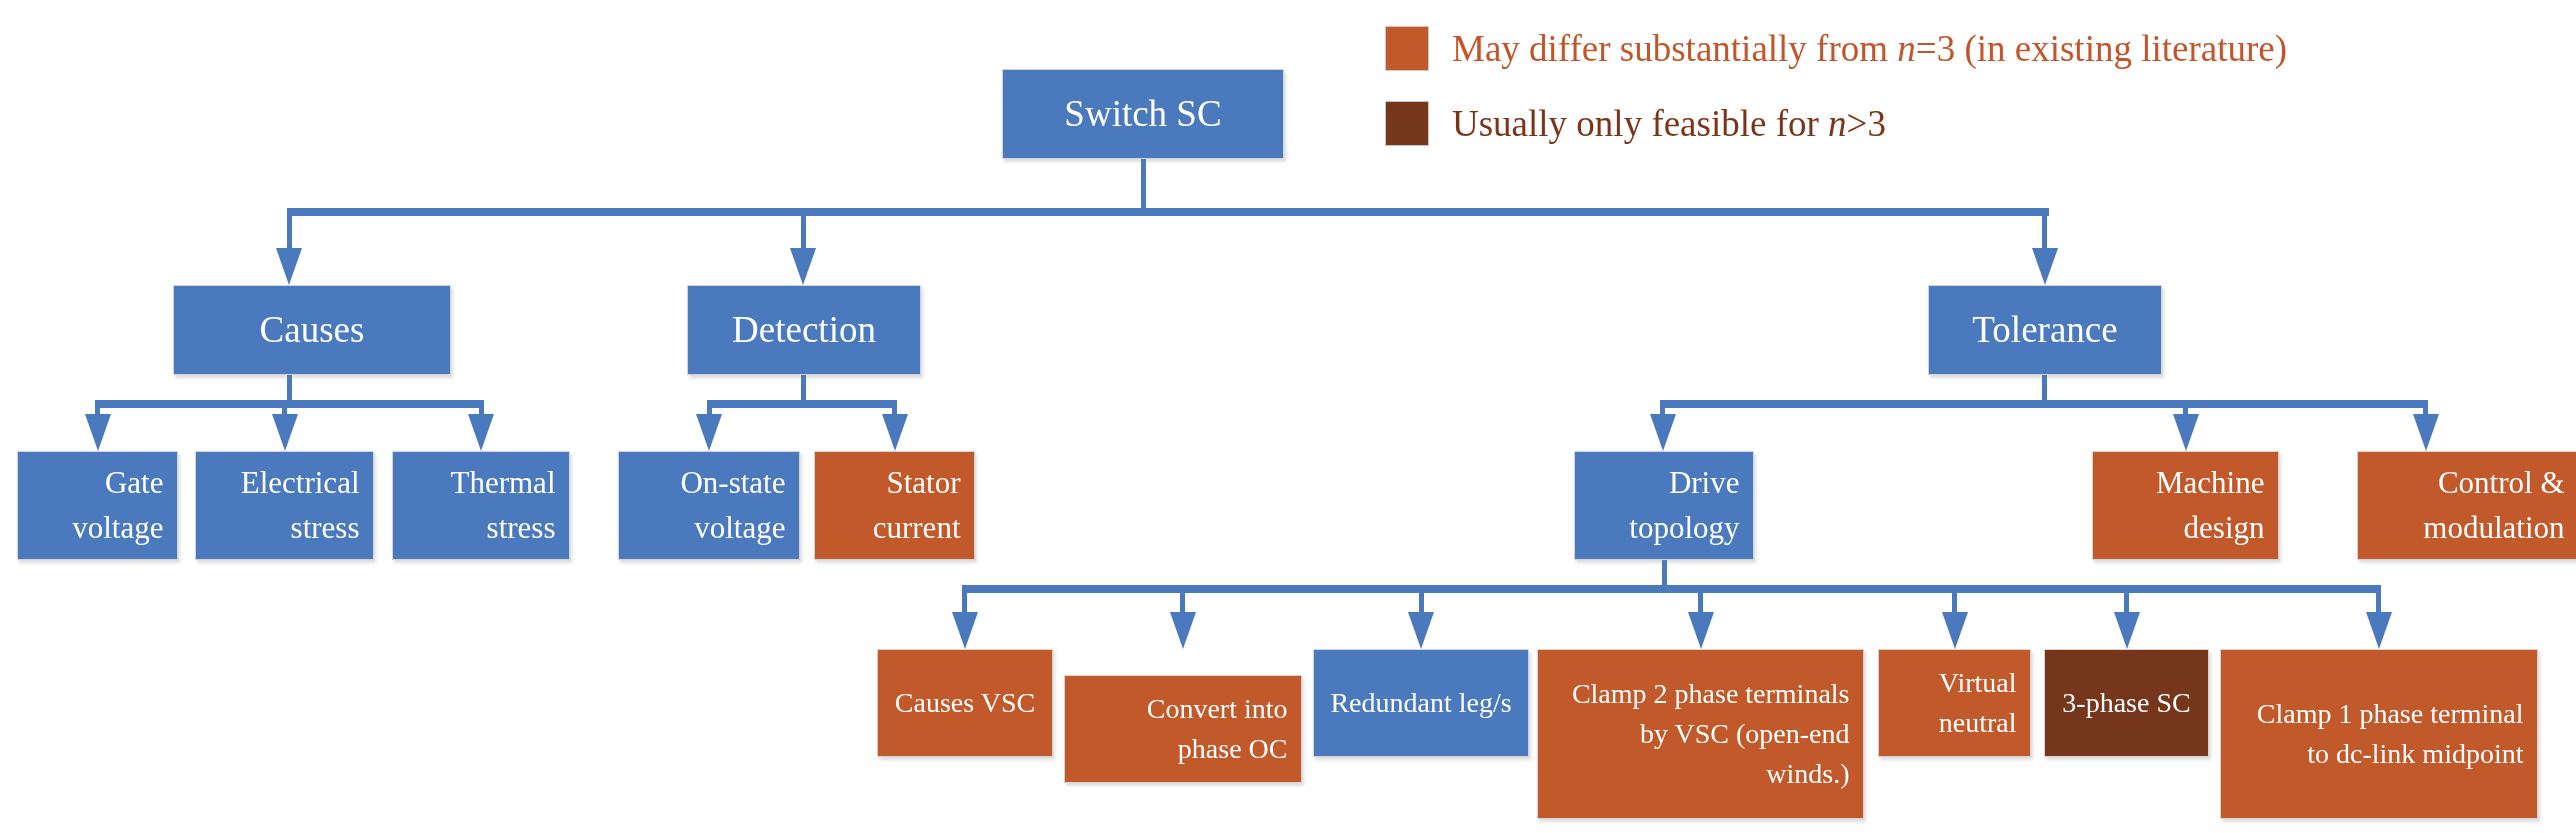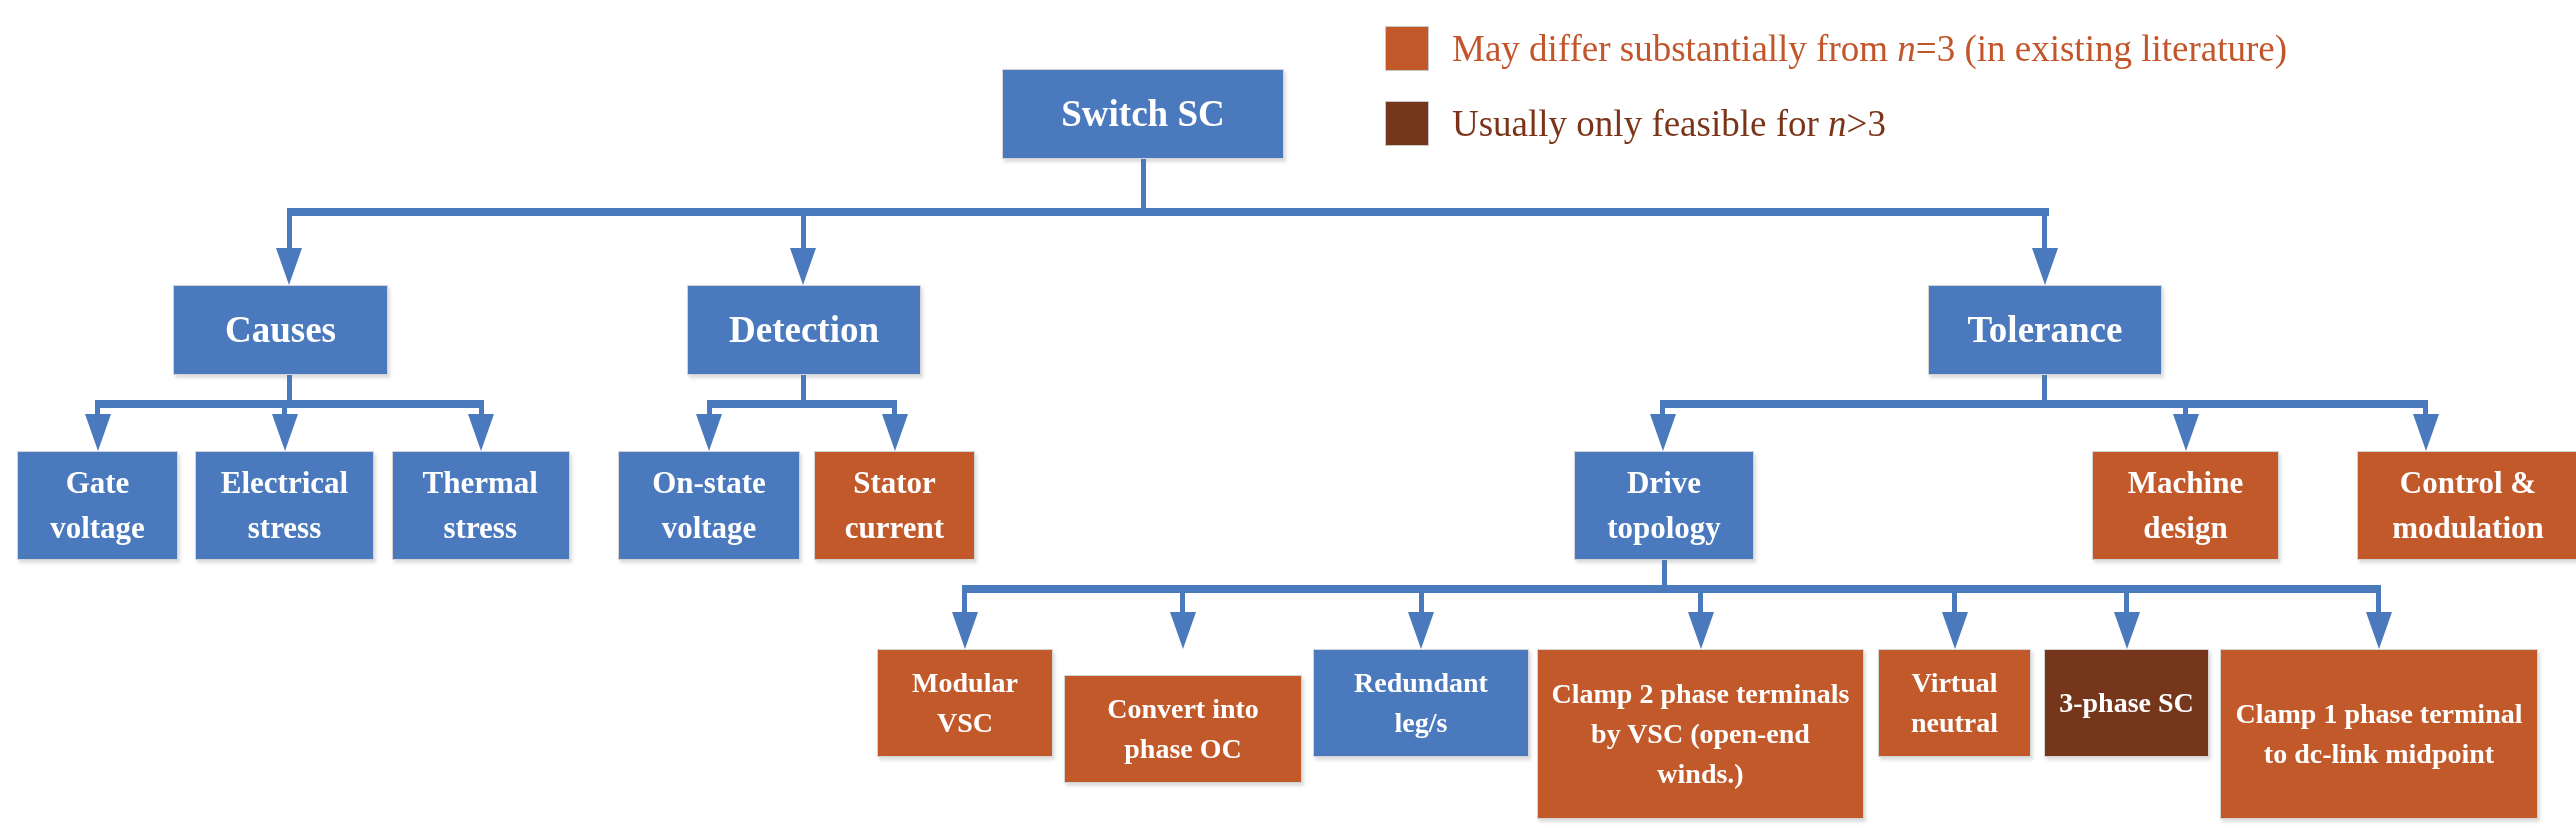--- a/index.html
+++ b/index.html
@@ -8,34 +8,33 @@
     width:2576px;height:833px;
     background:#ffffff;
     font-family:"Liberation Serif","DejaVu Serif",serif;
     overflow:hidden;
   }
   
   .node{
     position:absolute;
     box-sizing:border-box;
     display:flex;align-items:center;justify-content:center;
-    text-align:center;
+    text-align:right;
     color:#ffffff;
     border:1.8px solid #d4d4d4;
     box-shadow:1.8px 2.5px 3.1px rgba(120,120,120,0.25);
     padding:0 13.5px;
     line-height:1.42;
-    font-weight:bold;
   }
   .lv0,.lv2{font-size:37px;}
   .lv3{font-size:31px;}
   .lv4{font-size:28px;}
 
   #n-root      {left:1002px;top:69px;width:282px;height:90px;}
-  #n-causes    {left:173px; top:285px;width:215px;height:90px;}
+  #n-causes    {left:173px; top:285px;width:278px;height:90px;}
   #n-detection {left:687px;top:285px;width:234px;height:90px;}
   #n-tolerance {left:1928px;top:285px;width:234px;height:90px;}
 
   #n-gate      {left:17px;  top:451px;width:161px;height:109px;}
   #n-electrical{left:195px; top:451px;width:179px;height:109px;}
   #n-thermal   {left:392px; top:451px;width:178px;height:109px;}
   #n-onstate   {left:618px;top:451px;width:182px;height:109px;}
   #n-stator    {left:814px;top:451px;width:161px;height:109px;}
   #n-drive     {left:1574px;top:451px;width:180px;height:109px;}
   #n-machine   {left:2092px;top:451px;width:187px;height:109px;}
@@ -188,21 +187,21 @@
 
   <div class="node lv3" id="n-gate" style="background: rgb(74, 122, 189);">Gate voltage</div>
   <div class="node lv3" id="n-electrical" style="background: rgb(74, 122, 189);">Electrical stress</div>
   <div class="node lv3" id="n-thermal" style="background: rgb(74, 122, 189); padding-left: 12px;">Thermal stress</div>
   <div class="node lv3" id="n-onstate" style="background: rgb(74, 122, 189);">On-state voltage</div>
   <div class="node lv3" id="n-stator" style="background: rgb(194, 89, 43);">Stator current</div>
   <div class="node lv3" id="n-drive" style="background: rgb(74, 122, 189);">Drive topology</div>
   <div class="node lv3" id="n-machine" style="background: rgb(194, 89, 43);">Machine design</div>
   <div class="node lv3" id="n-control" style="background: rgb(194, 89, 43); margin-left: 42px;">Control &amp; modulation</div>
 
-  <div class="node lv4" id="n-modular" style="background: rgb(194, 89, 43);">Modular VSC</div>
+  <div class="node lv4" id="n-modular" style="background: rgb(194, 89, 43);">Causes VSC</div>
   <div class="node lv4" id="n-convert" style="background: rgb(194, 89, 43);">Convert into phase OC</div>
   <div class="node lv4" id="n-redundant" style="background: rgb(74, 122, 189);">Redundant leg/s</div>
   <div class="node lv4" id="n-clamp2" style="background: rgb(194, 89, 43);">Clamp 2 phase terminals by VSC (open-end winds.)</div>
   <div class="node lv4" id="n-virtual" style="background: rgb(194, 89, 43);">Virtual neutral</div>
   <div class="node lv4" id="n-3phase" style="background: rgb(118, 54, 28);">3-phase SC</div>
   <div class="node lv4" id="n-clamp1" style="background: rgb(194, 89, 43);">Clamp 1 phase terminal to dc-link midpoint</div>
 
   <div class="legend-swatch" id="sw-1" style="background: rgb(194, 89, 43);"></div>
   <div class="legend-text" id="lt-1" style="color: rgb(194, 85, 42);"><span>May differ substantially from </span><i>n</i><span>=3 (in existing literature)</span></div>
 

